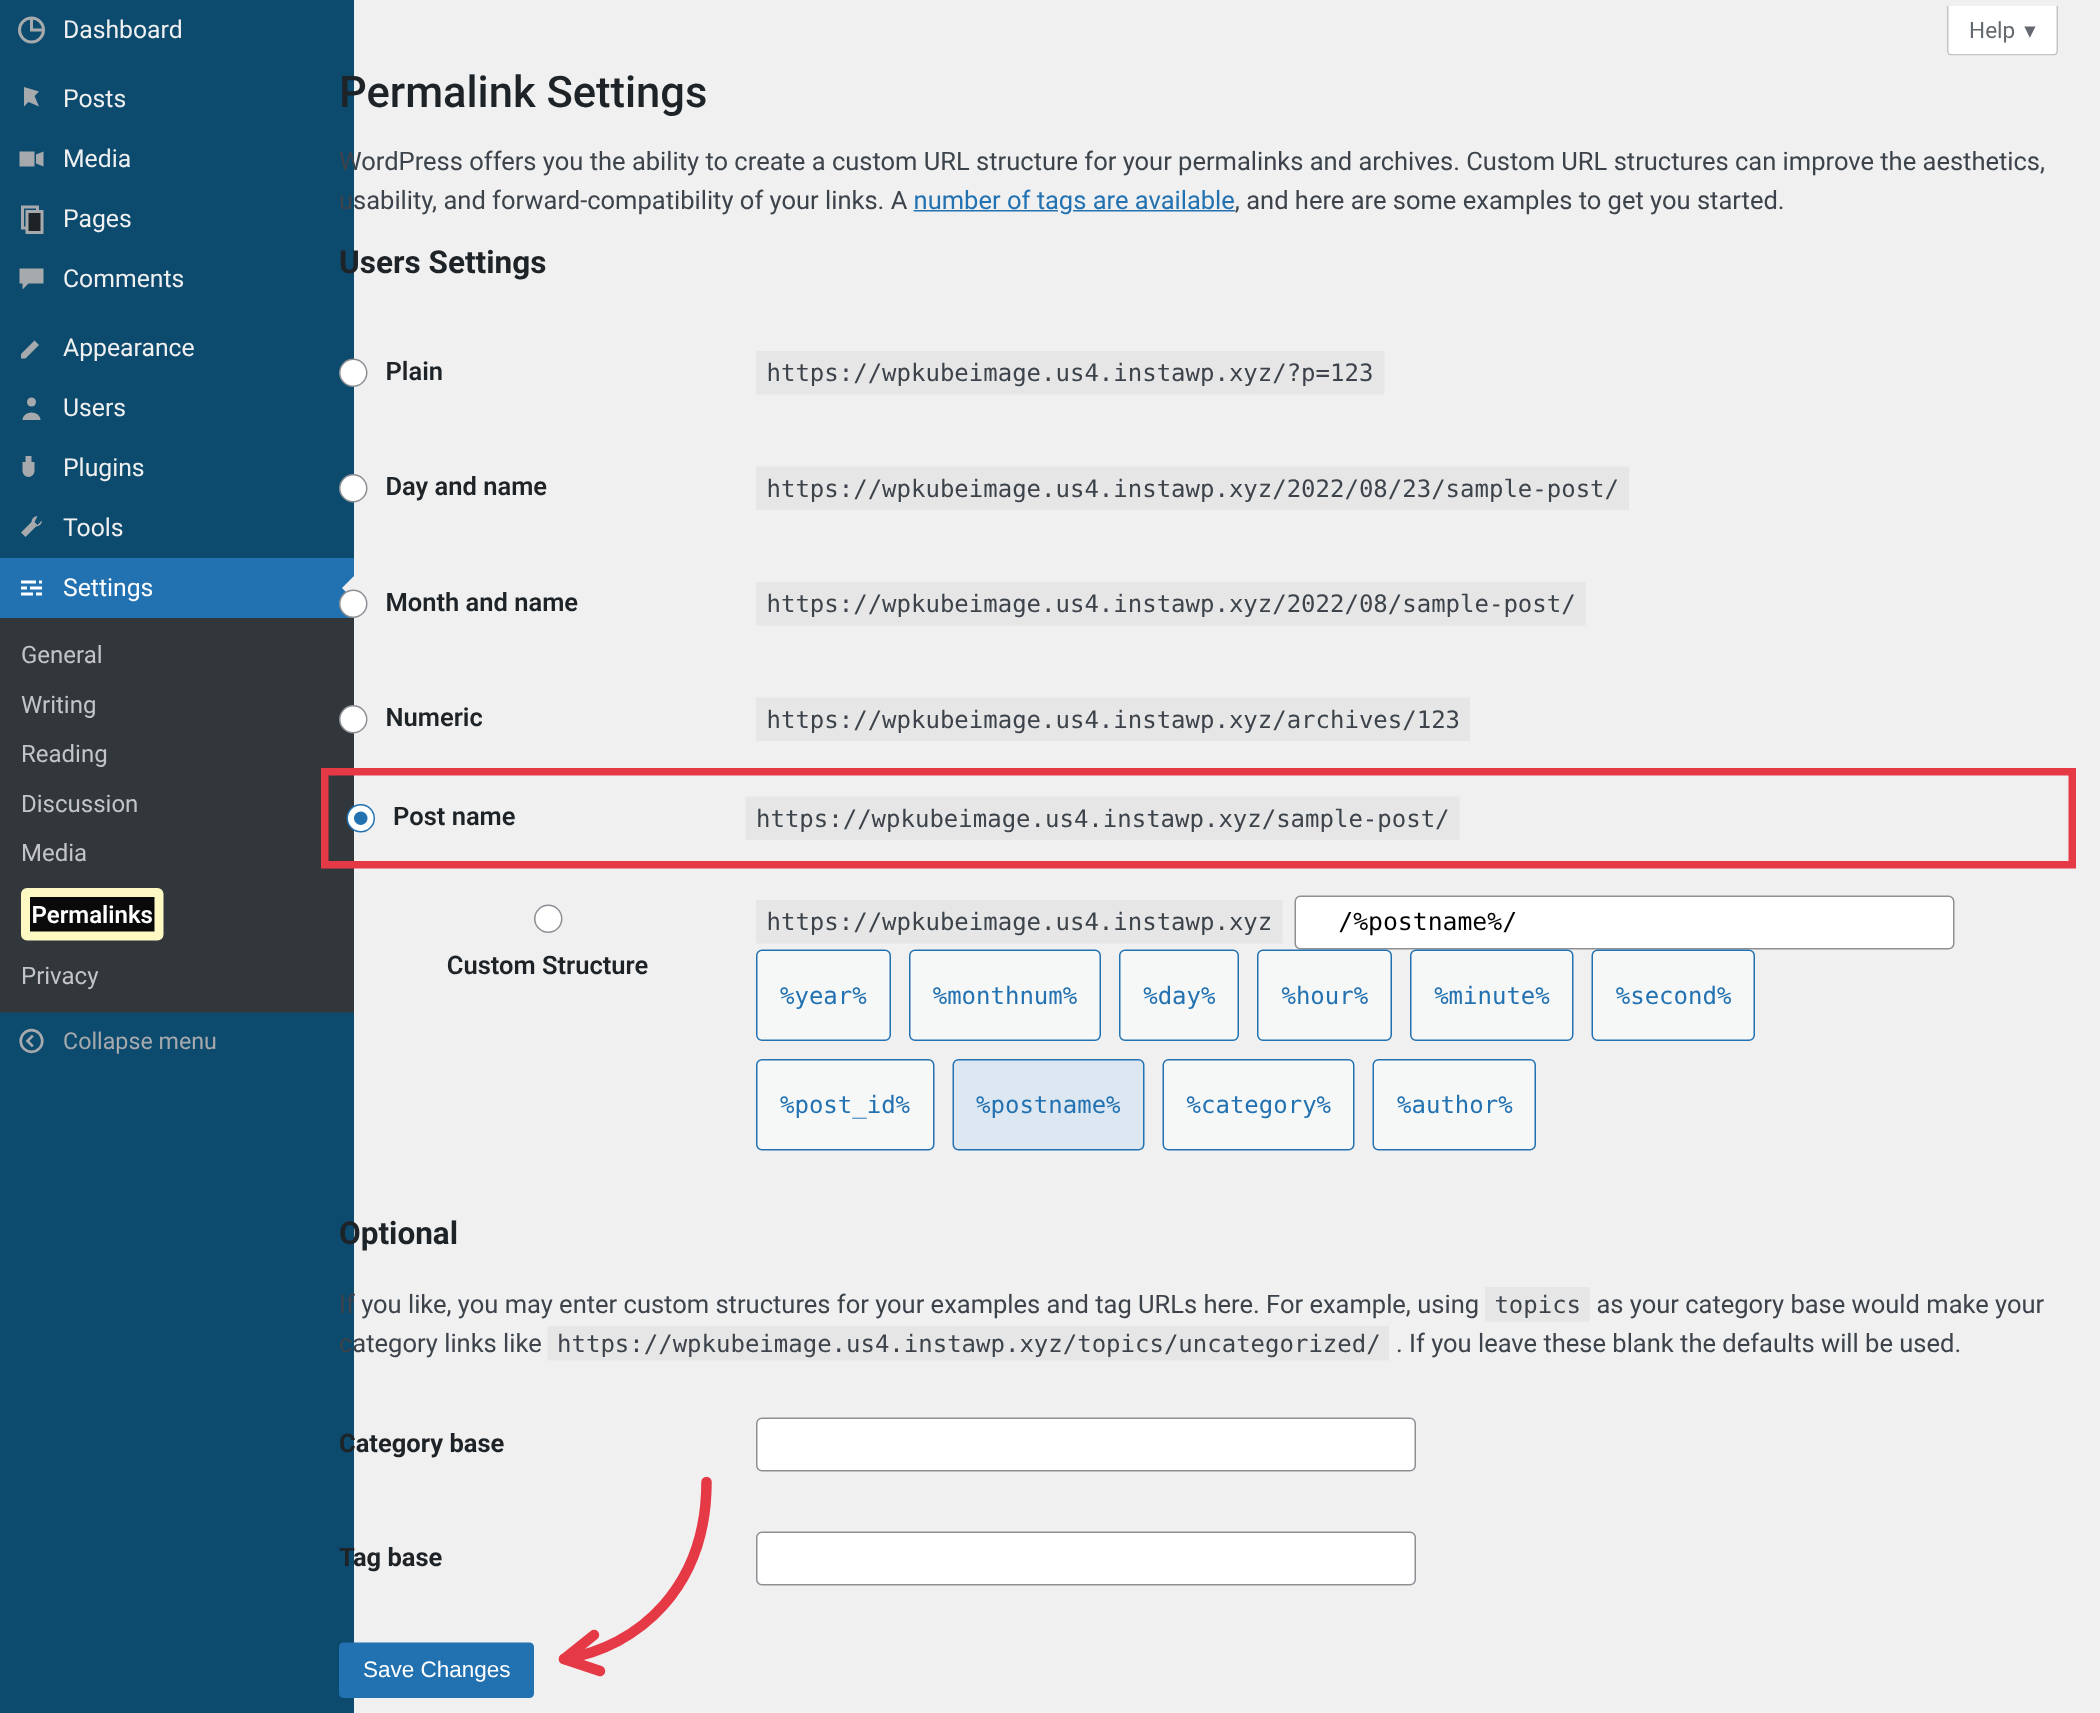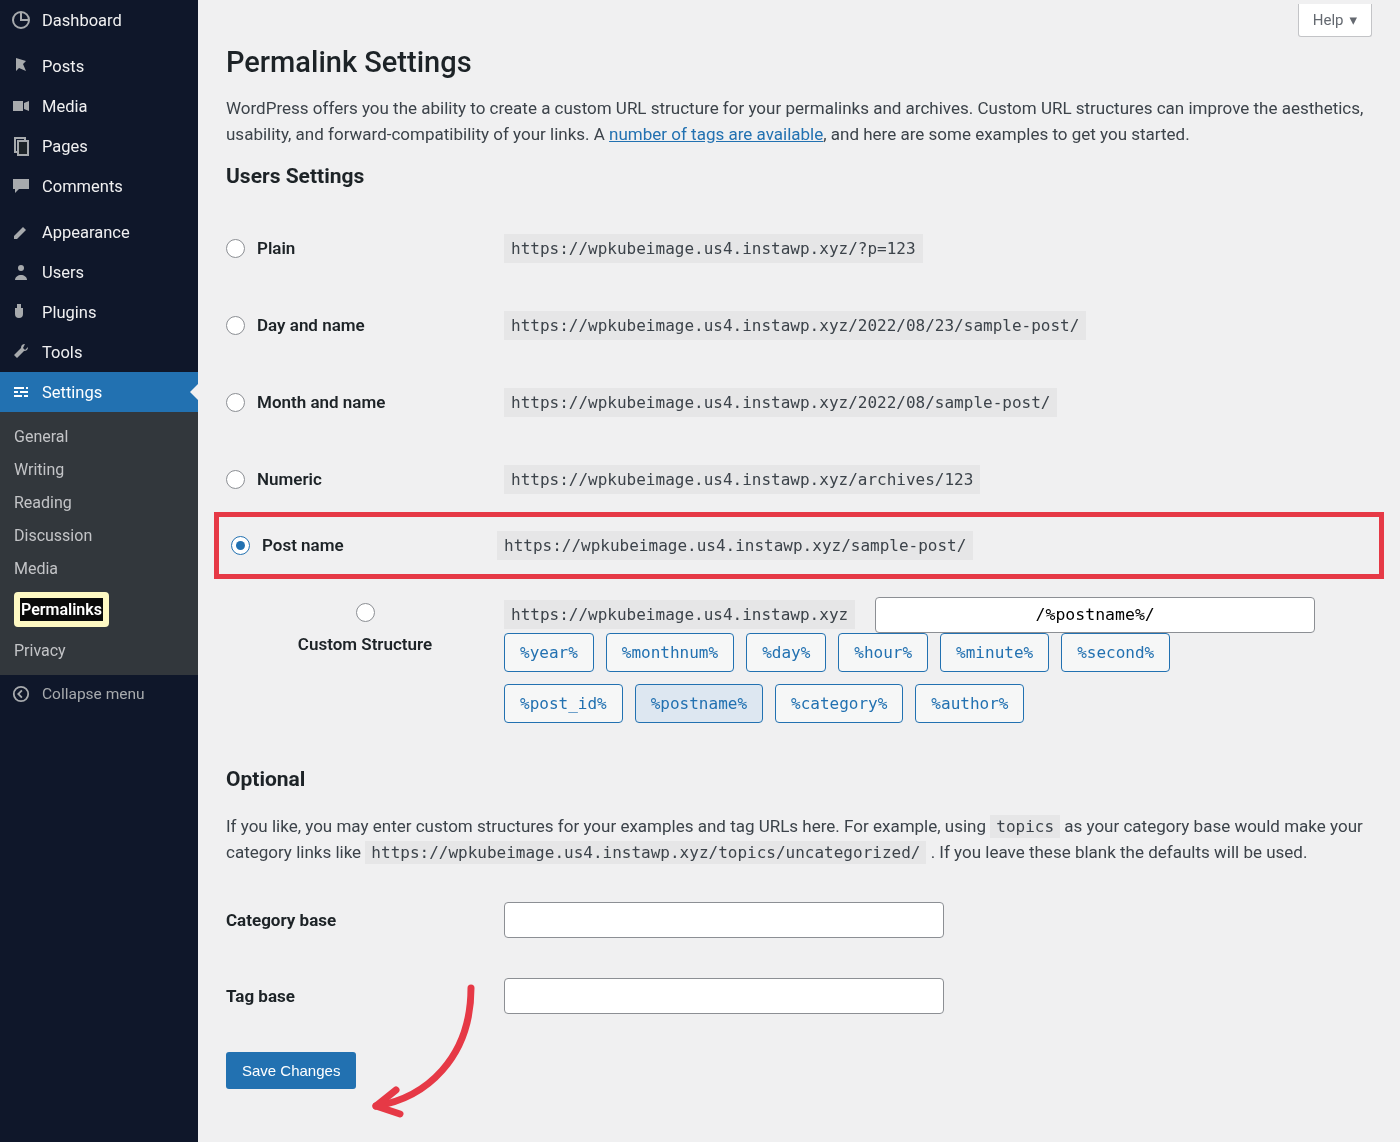--- a/index.html
+++ b/index.html
@@ -12,22 +12,22 @@
     width: 1400px;
     height: 1142px;
     overflow: hidden;
     position: relative;
   }
 
   
   #adminmenu {
     position: absolute;
     left: 0; top: 0; bottom: 0;
-    width: 198px;
-    background: #0f172a;
+    width: 236px;
+    background: #0c4a6e;
   }
   .menu-item {
     display: flex;
     align-items: center;
     padding: 10px 10px;
     color: #f0f0f1;
     font-size: 16.5px;
     cursor: pointer;
     gap: 10px;
   }
@@ -104,29 +104,29 @@
   }
   code.inline { background:#e6e6e7; font-family: ui-monospace, Menlo, Consolas, monospace; font-size:16px; padding:2px 6px; }
   .row-highlight {
     border:5px solid #e63946; border-radius:0;
     margin: -6px -12px; padding: 14px 12px;
   }
   .row-highlight .radio-cell { width:266px; }
 
   .custom-row { display:flex; align-items:flex-start; padding-top:24px; }
   .custom-input {
-    margin-left:20px; width:440px; height:36px; border:1px solid #8c8f94; border-radius:4px;
-    padding:0 28px; font-family: ui-monospace, Menlo, Consolas, monospace; font-size:16.5px; background:#fff;text-align:center;
+    margin-left:8px; width:440px; height:36px; border:1px solid #8c8f94; border-radius:4px;
+    padding:0 28px; font-family: ui-monospace, Menlo, Consolas, monospace; font-size:16.5px; background:#fff;
   }
   .avail-label { font-size:16px; color:#3c434a; margin:14px 0 10px; }
   .tags { display:flex; flex-wrap:wrap; gap:12px; max-width: 780px;}
   .tag-btn {
     border:1px solid #2271b1; background:#f6f7f7; color:#2271b1;
     font-family: ui-monospace, Menlo, Consolas, monospace; font-size:16px;
-    padding:9px 15px; border-radius:4px; cursor:pointer;
+    padding:20px 15px; border-radius:4px; cursor:pointer;
   }
   .tag-btn.active { background:#dde7f1; border-color:#2271b1; }
 
   .opt-row { display:flex; align-items:center; padding:20px 0; }
   .opt-label { width:278px; font-size:17px; font-weight:700; color:#1d2327; }
   .opt-input { width:440px; height:36px; border:1px solid #8c8f94; border-radius:4px; padding:0 10px; font-size:16px; background:#fff; }
 
   .save-btn {
     background:#2271b1; color:#fff; border:none; border-radius:3px;
     padding:10px 16px; font-size:15px; cursor:pointer;

